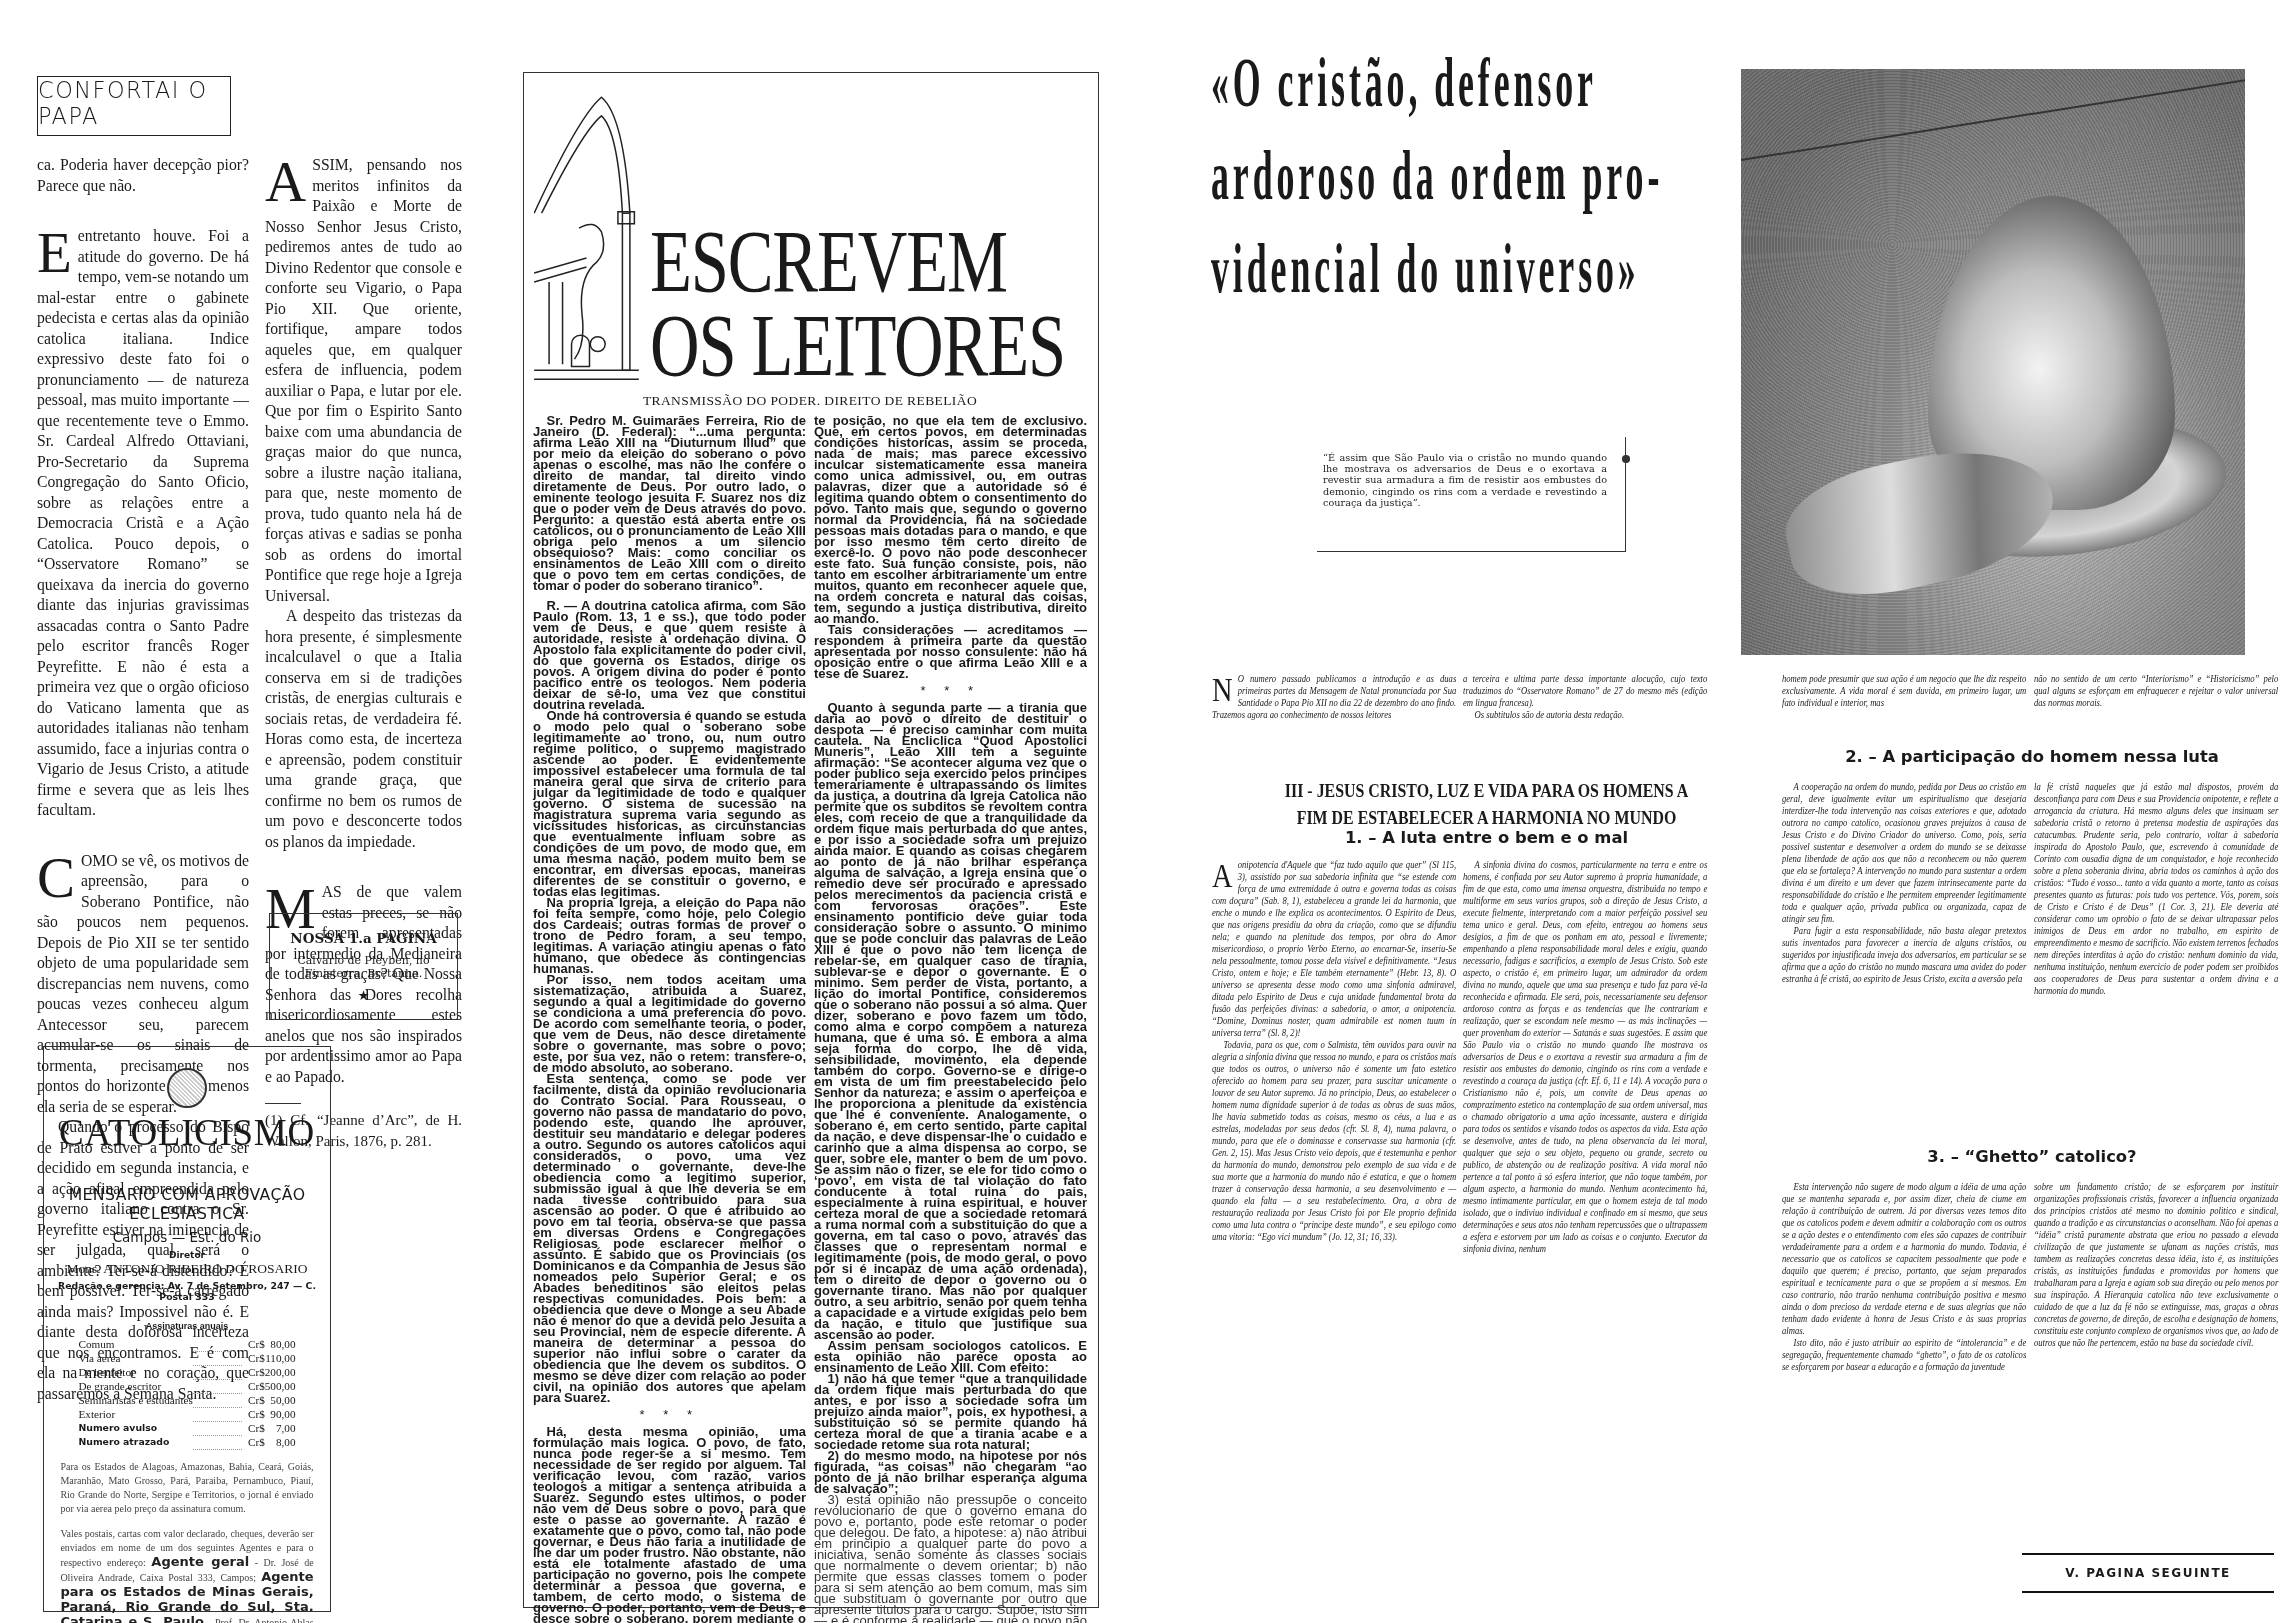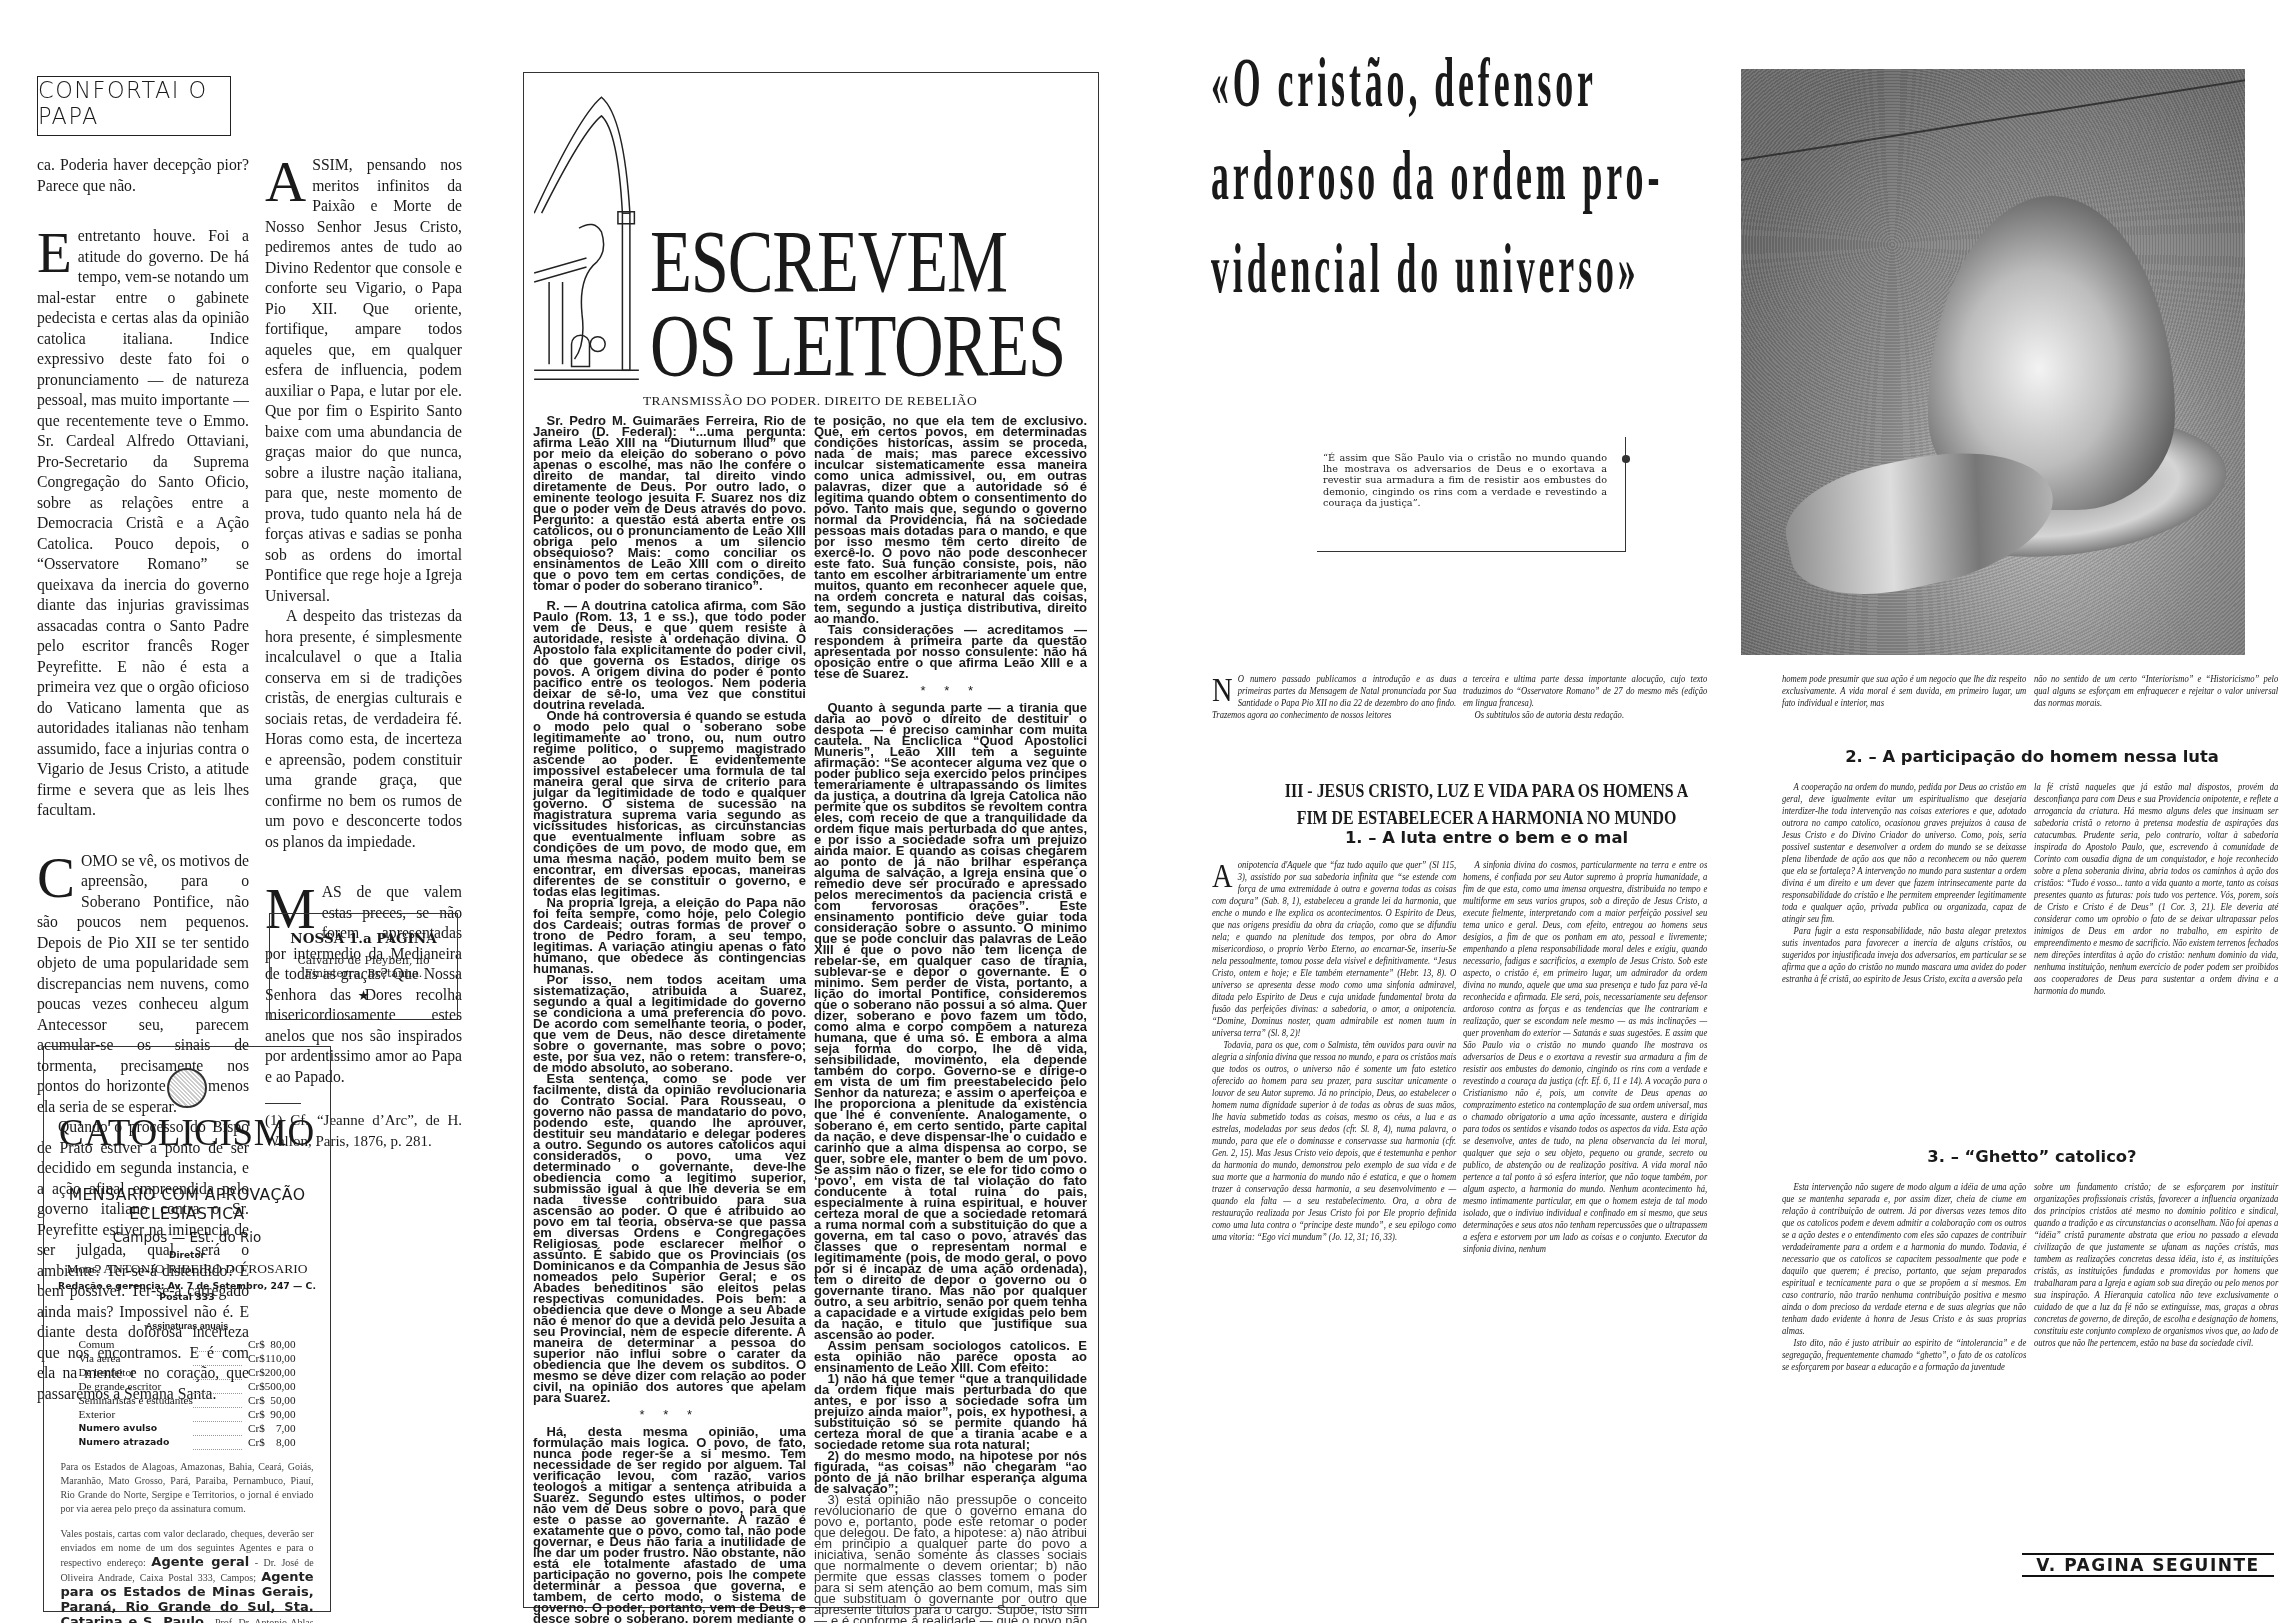--- a/index.html
+++ b/index.html
@@ -56,21 +56,21 @@
   #quote-box{left:1317px;top:437px;width:308px;height:114px;border-right:1.1px solid #333;border-bottom:1.1px solid #333;}
   #quote-box .dot{position:absolute;right:-4.5px;top:18px;width:7.5px;height:7.5px;border-radius:50%;background:#333;}
   #quote-text{left:1323px;top:452px;width:284px;font-family:"DejaVu Serif",serif;font-size:9.7px;line-height:11.2px;text-align:justify;}
   .it-col{font-style:italic;font-size:10px;line-height:12px;font-family:"Liberation Serif",serif;transform:scaleX(.86);transform-origin:left top;}
   .it-col p{text-indent:13.5px;}
   .sec-h{font-family:"DejaVu Sans",sans-serif;font-weight:bold;text-align:center;position:absolute;}
   #part3{left:1225px;width:523px;top:777px;font-family:"Liberation Serif",serif;font-weight:bold;font-size:19.4px;line-height:27px;text-align:center;transform:scaleX(.82);transform-origin:center top;}
   #sub1{left:1225px;width:523px;top:828px;font-size:16.4px;}
   #sub2{left:1778px;width:508px;top:747px;font-size:16.4px;}
   #sub3{left:1778px;width:508px;top:1147px;font-size:16.4px;}
-  #vpag{left:2022px;top:1553px;width:252px;border-top:2.2px solid #111;border-bottom:2.2px solid #111;text-align:center;font-family:"DejaVu Sans",sans-serif;font-weight:bold;font-size:17px;letter-spacing:1.5px;padding:0 0;}
+  #vpag{left:2022px;top:1553px;width:252px;border-top:2.2px solid #111;border-bottom:2.2px solid #111;text-align:center;font-family:"DejaVu Sans",sans-serif;font-weight:bold;font-size:12px;letter-spacing:1.5px;padding:11px 0;}
 </style>
 </head>
 <body>
 
 <div id="confortai-box" class="abs">
   <span id="confortai-title">CONFORTAI O PAPA</span>
 </div>
 
 <div class="col" style="left:37px;top:155px;width:212px;">
   <p class="noind">ca. Poderia haver decepção pior? Parece que não.</p>

